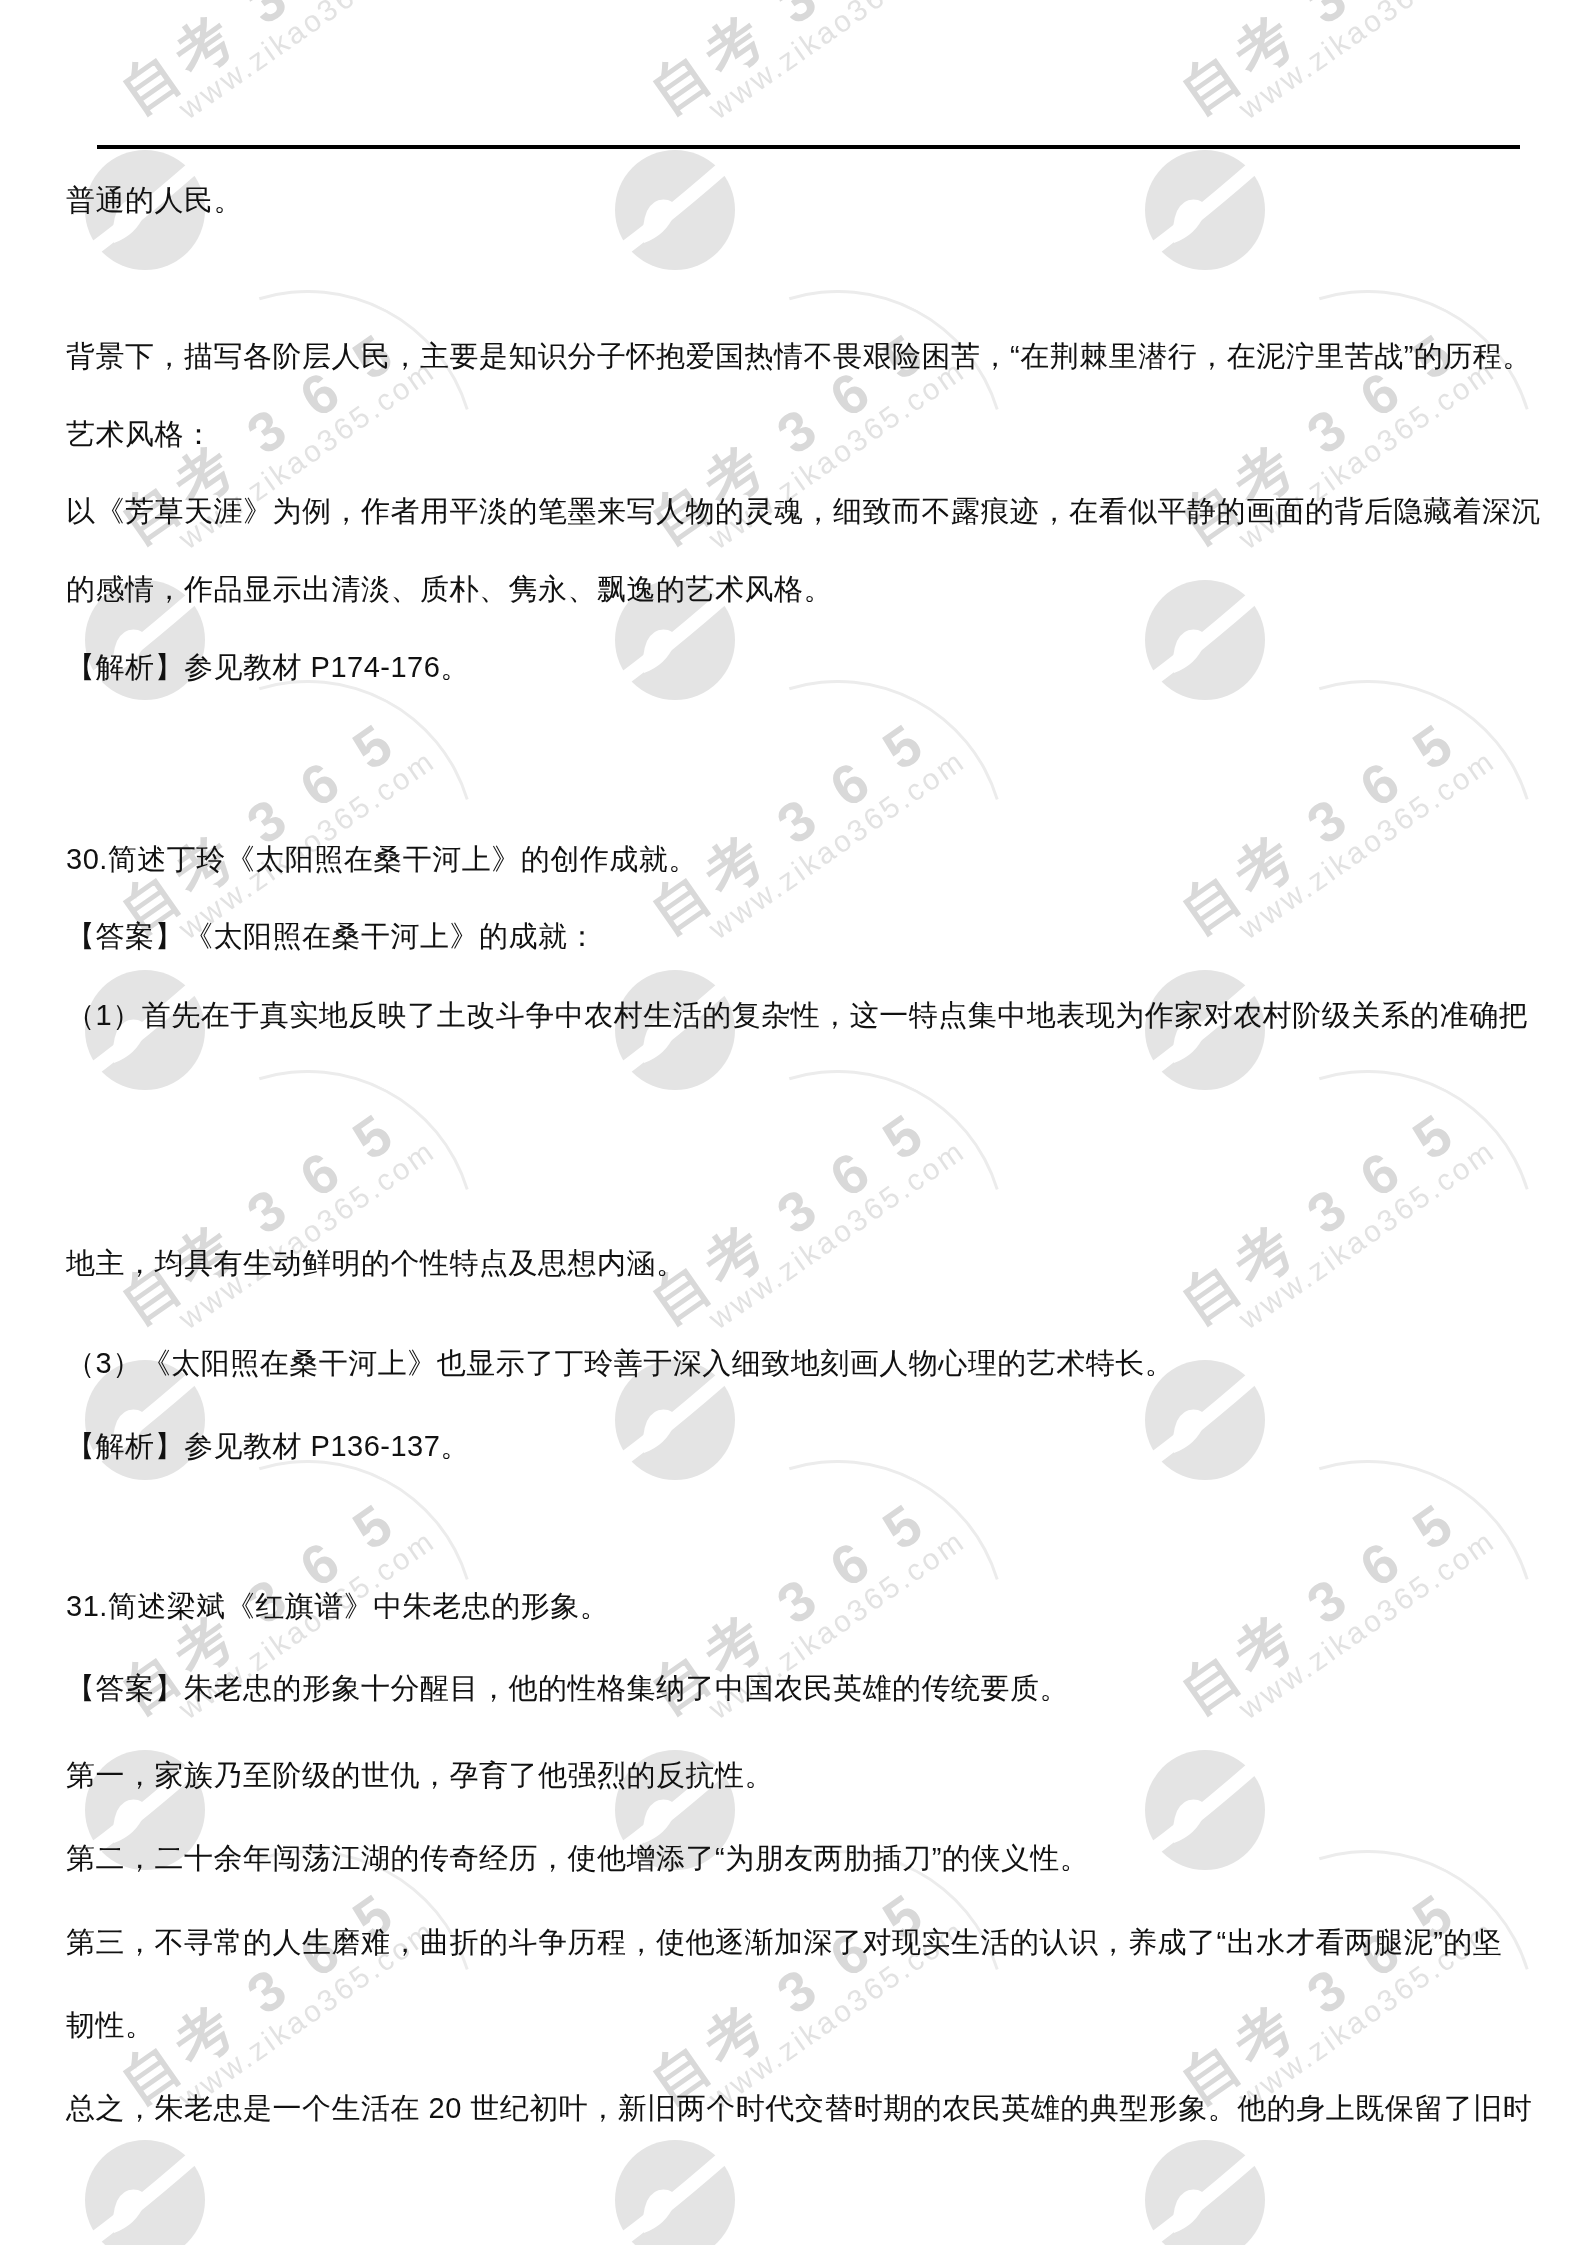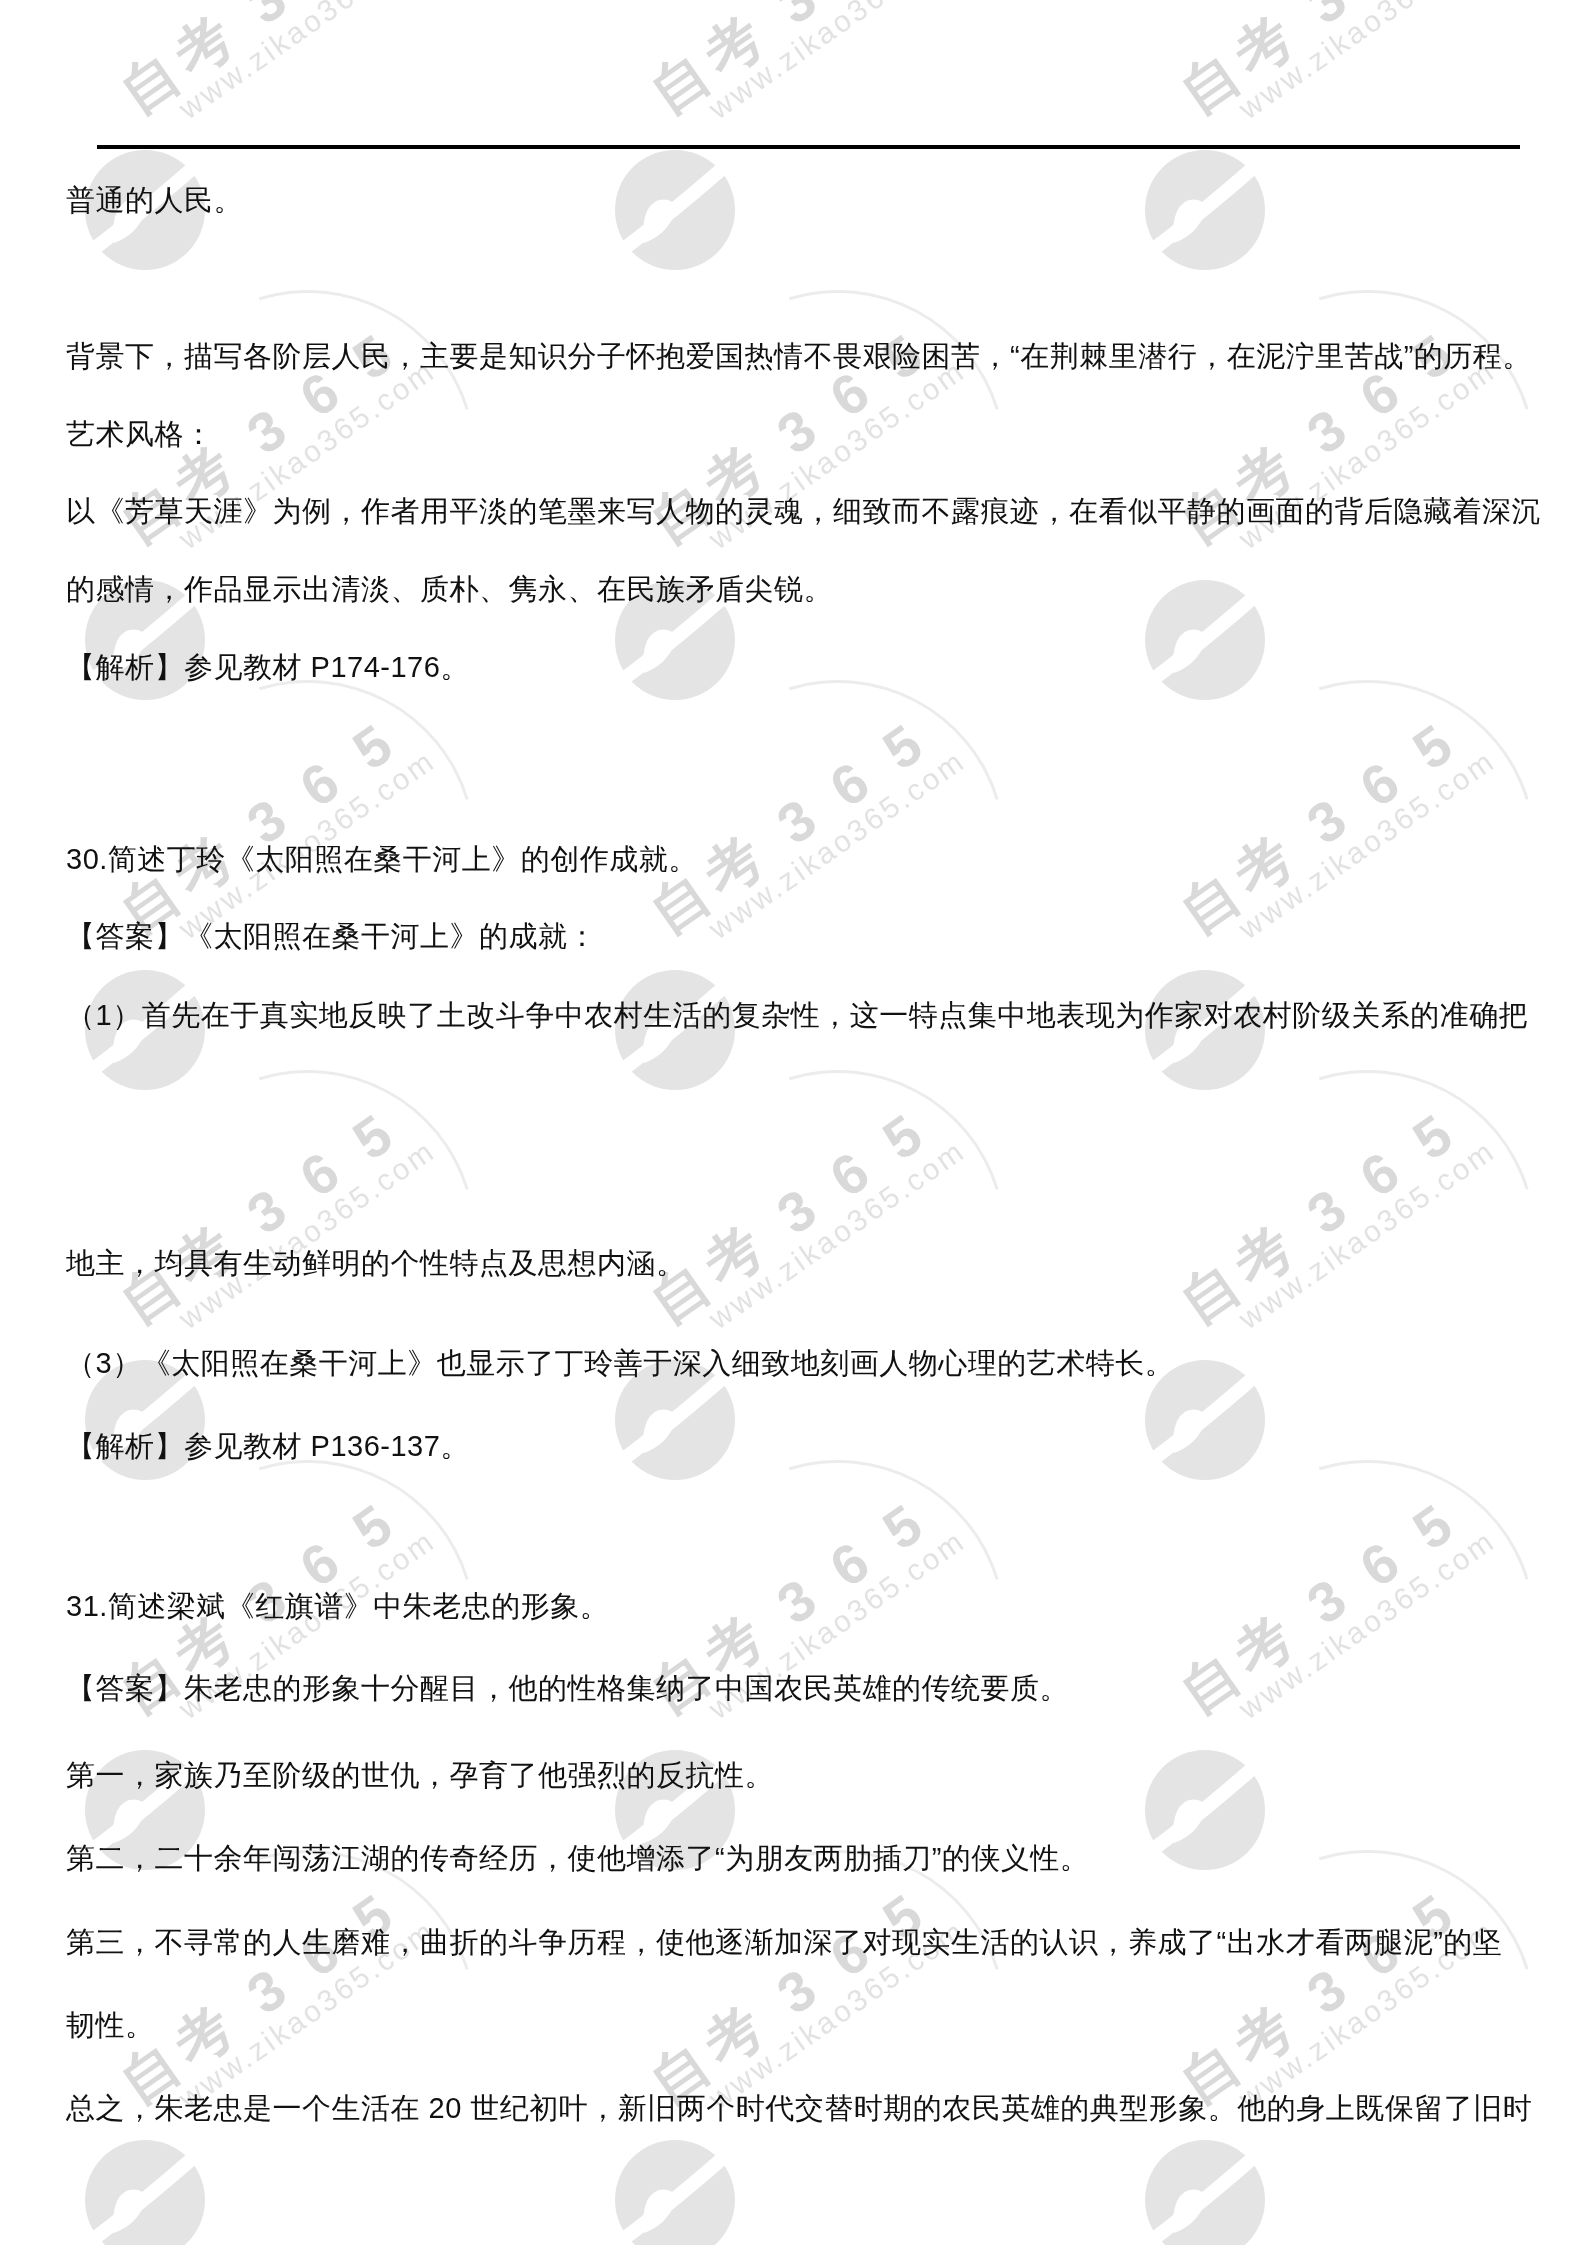--- a/index.html
+++ b/index.html
@@ -276,21 +276,21 @@
     </div>
   </div>
 
 <div class="doc">
   <div class="rule"></div>
 
   <p class="line" style="top:182px">普通的人民。</p>
   <p class="line" style="top:338px">背景下，描写各阶层人民，主要是知识分子怀抱爱国热情不畏艰险困苦，“在荆棘里潜行，在泥泞里苦战”的历程。</p>
   <p class="line" style="top:416px">艺术风格：</p>
   <p class="line" style="top:493px">以《芳草天涯》为例，作者用平淡的笔墨来写人物的灵魂，细致而不露痕迹，在看似平静的画面的背后隐藏着深沉</p>
-  <p class="line" style="top:571px">的感情，作品显示出清淡、质朴、隽永、在民族矛盾尖锐。</p>
+  <p class="line" style="top:571px">的感情，作品显示出清淡、质朴、隽永、飘逸的艺术风格。</p>
   <p class="line" style="top:649px">【解析】参见教材 P174-176。</p>
   <p class="line" style="top:841px">30.简述丁玲《太阳照在桑干河上》的创作成就。</p>
   <p class="line" style="top:918px">【答案】《太阳照在桑干河上》的成就：</p>
   <p class="line" style="top:997px">（1）首先在于真实地反映了土改斗争中农村生活的复杂性，这一特点集中地表现为作家对农村阶级关系的准确把</p>
   <p class="line" style="top:1245px">地主，均具有生动鲜明的个性特点及思想内涵。</p>
   <p class="line" style="top:1345px">（3）《太阳照在桑干河上》也显示了丁玲善于深入细致地刻画人物心理的艺术特长。</p>
   <p class="line" style="top:1428px">【解析】参见教材 P136-137。</p>
   <p class="line" style="top:1588px">31.简述梁斌《红旗谱》中朱老忠的形象。</p>
   <p class="line" style="top:1670px">【答案】朱老忠的形象十分醒目，他的性格集纳了中国农民英雄的传统要质。</p>
   <p class="line" style="top:1757px">第一，家族乃至阶级的世仇，孕育了他强烈的反抗性。</p>

